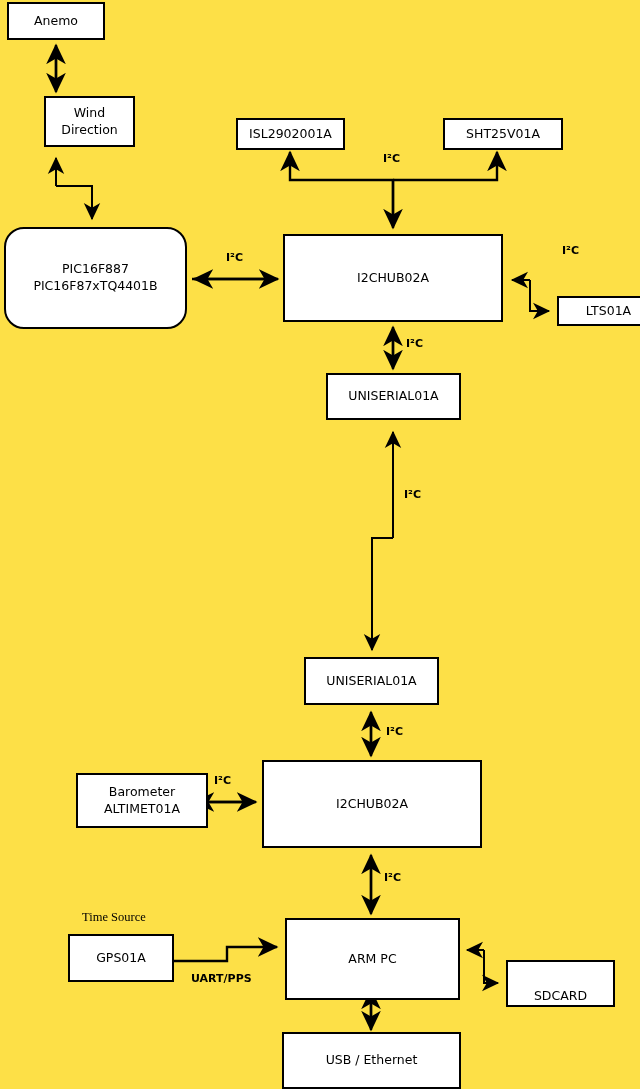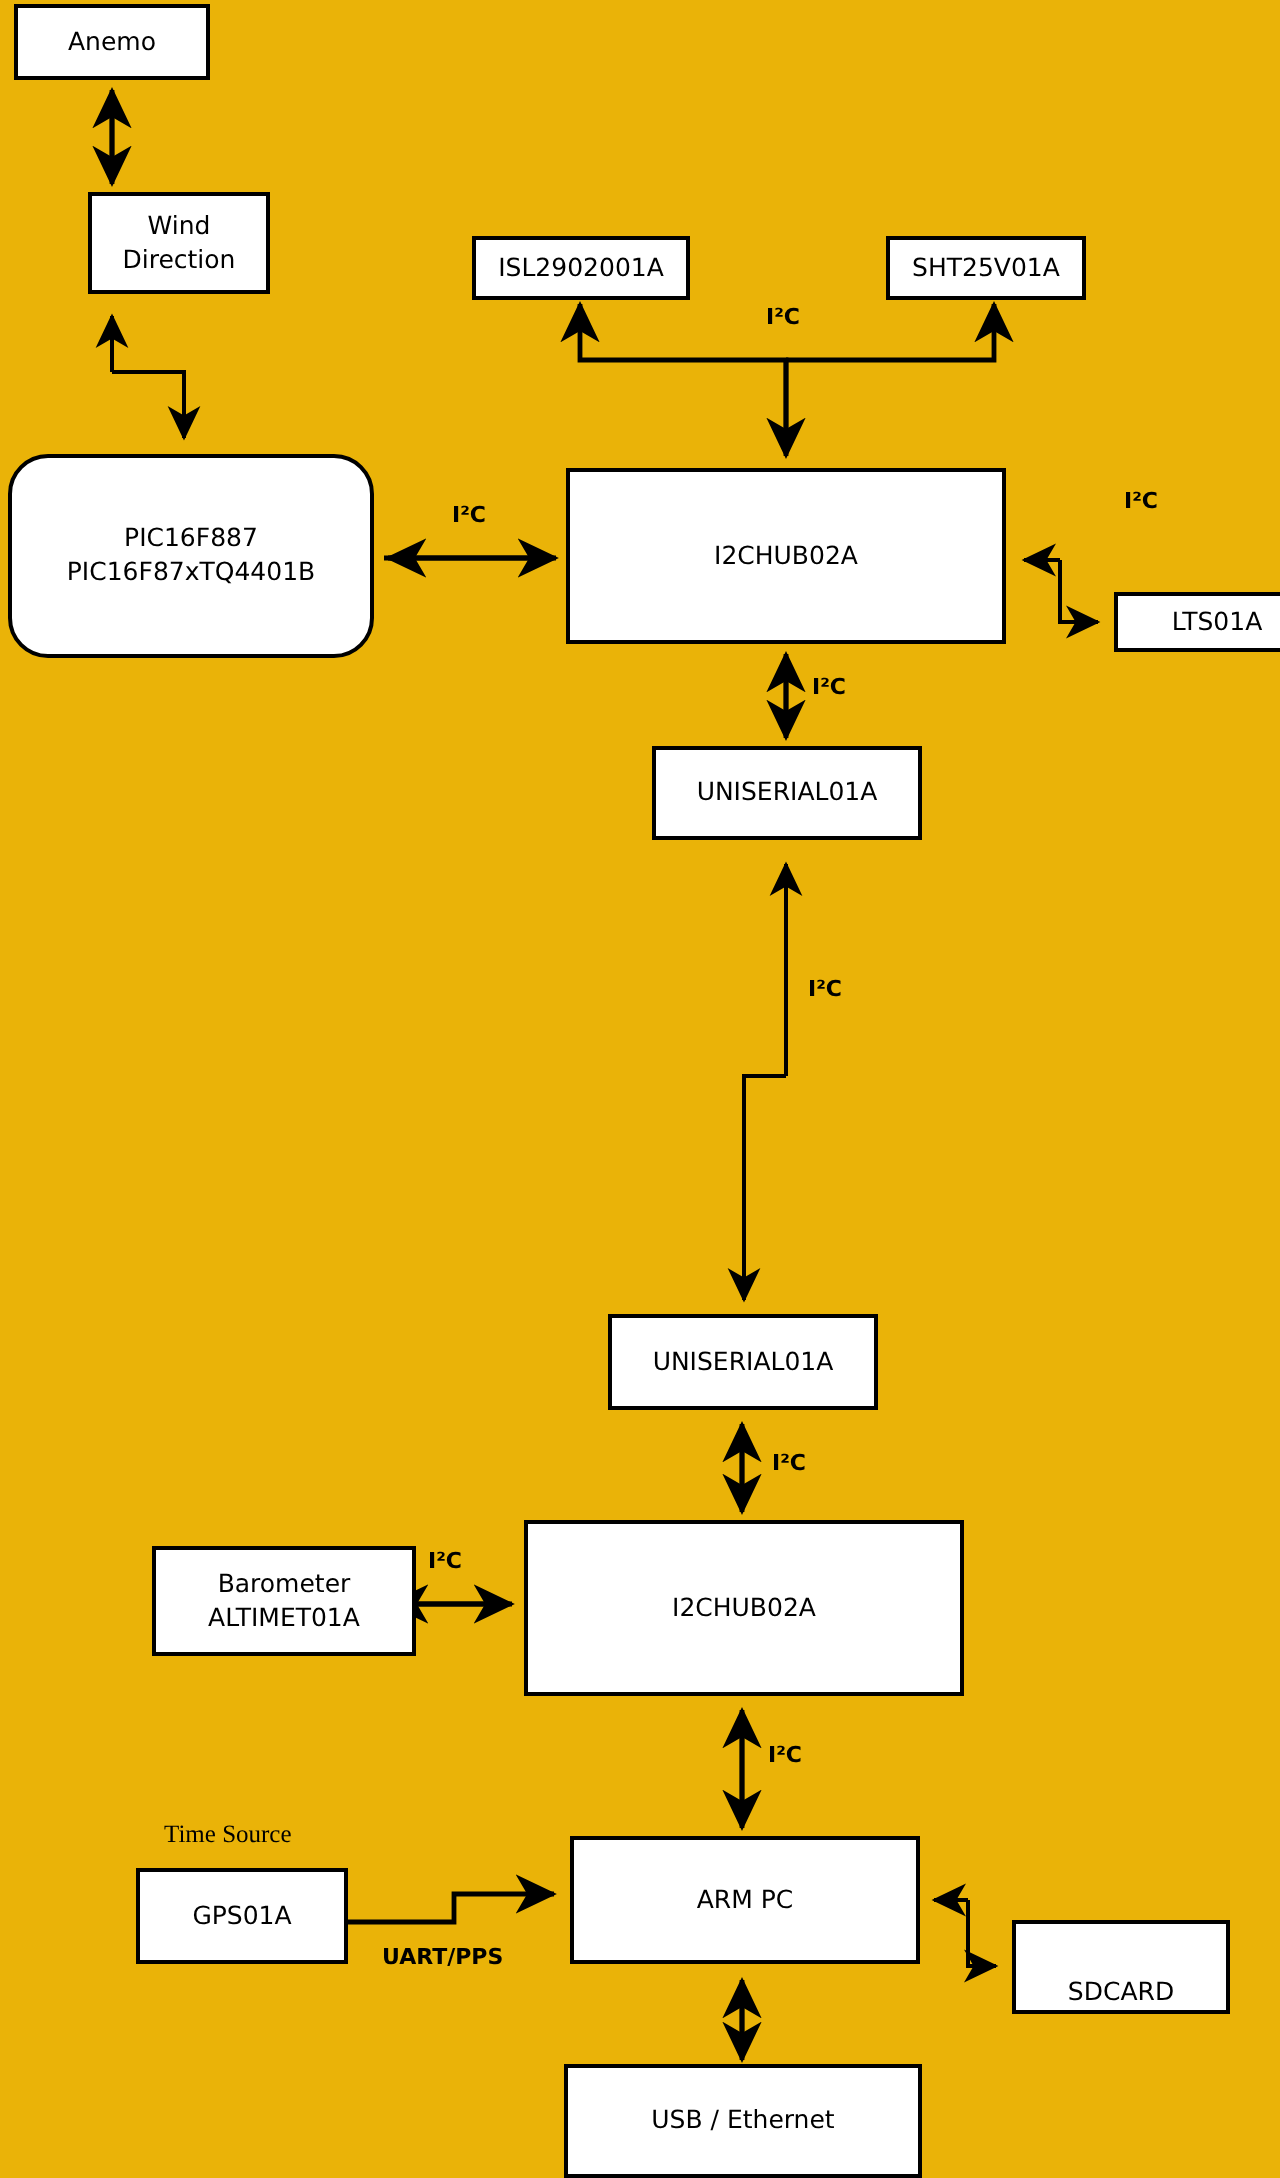--- a/index.html
+++ b/index.html
@@ -7,21 +7,21 @@
     padding: 0;
     background: #ffffff;
   }
   body {
     font-family: "DejaVu Sans", sans-serif;
   }
   #diagram-root {
     position: relative;
     width: 640px;
     height: 1089px;
-    background: #eab308;
+    background: #fde047;
     overflow: hidden;
   }
   .node {
     position: absolute;
     box-sizing: border-box;
     border: 2px solid #000000;
     background: #ffffff;
     display: flex;
     align-items: center;
     justify-content: center;
@@ -148,21 +148,21 @@
 
   <div class="node" style="left:4px; top:227px; width:183px; height:102px;border-radius:20px;">
     <span class="node-label">PIC16F887
 PIC16F87xTQ4401B</span>
   </div>
 
   <div class="node" style="left:236px; top:118px; width:109px; height:32px;">
     <span class="node-label">ISL2902001A</span>
   </div>
 
-  <div class="node" style="left:443px; top:118px; width:100px; height:32px;">
+  <div class="node" style="left:443px; top:118px; width:120px; height:32px;">
     <span class="node-label">SHT25V01A</span>
   </div>
 
   <div class="node" style="left:283px; top:234px; width:220px; height:88px;">
     <span class="node-label">I2CHUB02A</span>
   </div>
 
   <div class="node" style="left:557px; top:296px; width:103px; height:30px;">
     <span class="node-label">LTS01A</span>
   </div>
@@ -181,21 +181,21 @@
   </div>
 
   <div class="node" style="left:262px; top:760px; width:220px; height:88px;">
     <span class="node-label">I2CHUB02A</span>
   </div>
 
   <div class="node" style="left:68px; top:934px; width:106px; height:48px;">
     <span class="node-label">GPS01A</span>
   </div>
 
-  <div class="node" style="left:285px; top:918px; width:175px; height:64px;">
+  <div class="node" style="left:285px; top:918px; width:175px; height:82px;">
     <span class="node-label">ARM PC</span>
   </div>
 
   <div class="node" style="left:506px; top:960px; width:109px; height:47px;align-items:flex-end;">
     <span class="node-label">SDCARD</span>
   </div>
 
   <div class="node" style="left:282px; top:1032px; width:179px; height:57px;">
     <span class="node-label">USB / Ethernet</span>
   </div>

